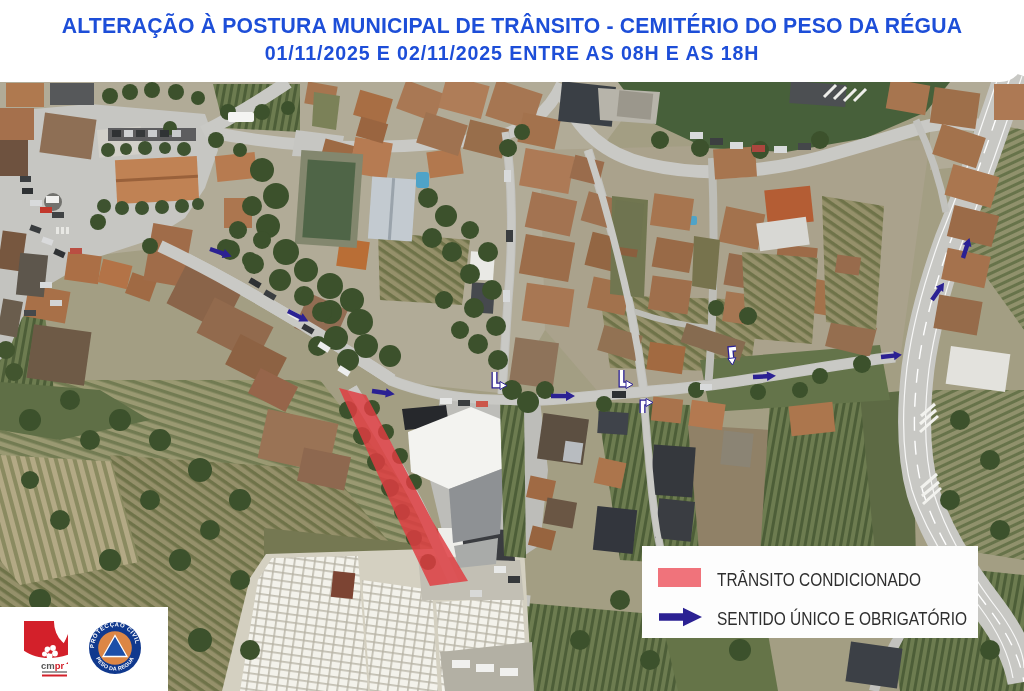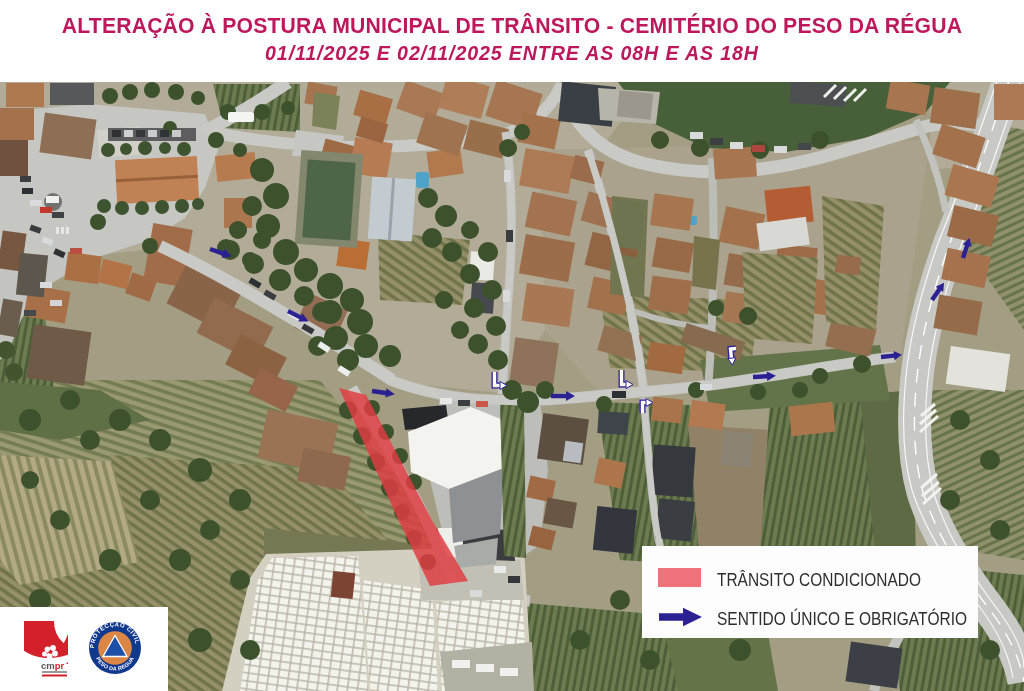--- a/index.html
+++ b/index.html
@@ -1,19 +1,19 @@
 <!DOCTYPE html>
 <html><head>
 <meta charset="utf-8">
 <style>
   html,body{margin:0;padding:0;background:#fff;}
   body{width:1024px;height:691px;overflow:hidden;position:relative;font-family:"Liberation Sans",sans-serif;}
-  .hdr{position:absolute;top:0;left:0;width:1024px;height:82px;background:#fff;text-align:center;color:#be185d;z-index:5;}
+  .hdr{position:absolute;top:0;left:0;width:1024px;height:82px;background:#fff;text-align:center;color:#1d4ed8;z-index:5;border-radius:24px;}
   .l1{font-size:21.2px;font-weight:bold;margin-top:14px;letter-spacing:0.16px;white-space:nowrap;}
-  .l2{font-size:19.6px;font-weight:bold;margin-top:4px;letter-spacing:0.88px;white-space:nowrap;font-style:italic;}
+  .l2{font-size:19.6px;font-weight:bold;margin-top:4px;letter-spacing:0.88px;white-space:nowrap;}
   svg{position:absolute;top:0;left:0;}
 </style>
 </head>
 <body>
 
 <div class="hdr">
 
 <div class="l1">ALTERAÇÃO À POSTURA MUNICIPAL DE TRÂNSITO - CEMITÉRIO DO PESO DA RÉGUA</div>
 
 <div class="l2">01/11/2025 E 02/11/2025 ENTRE AS 08H E AS 18H</div>

